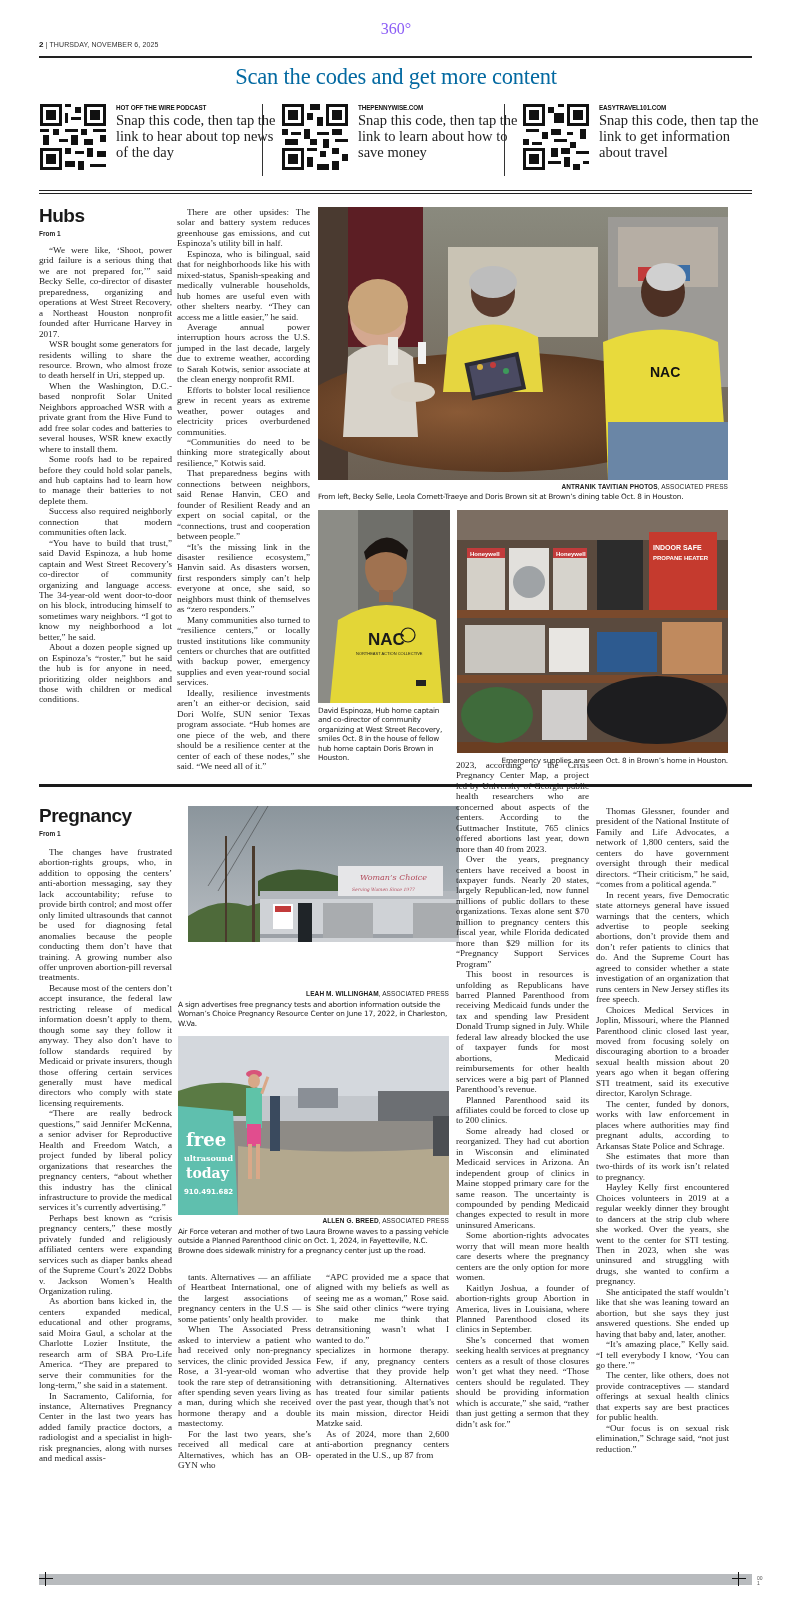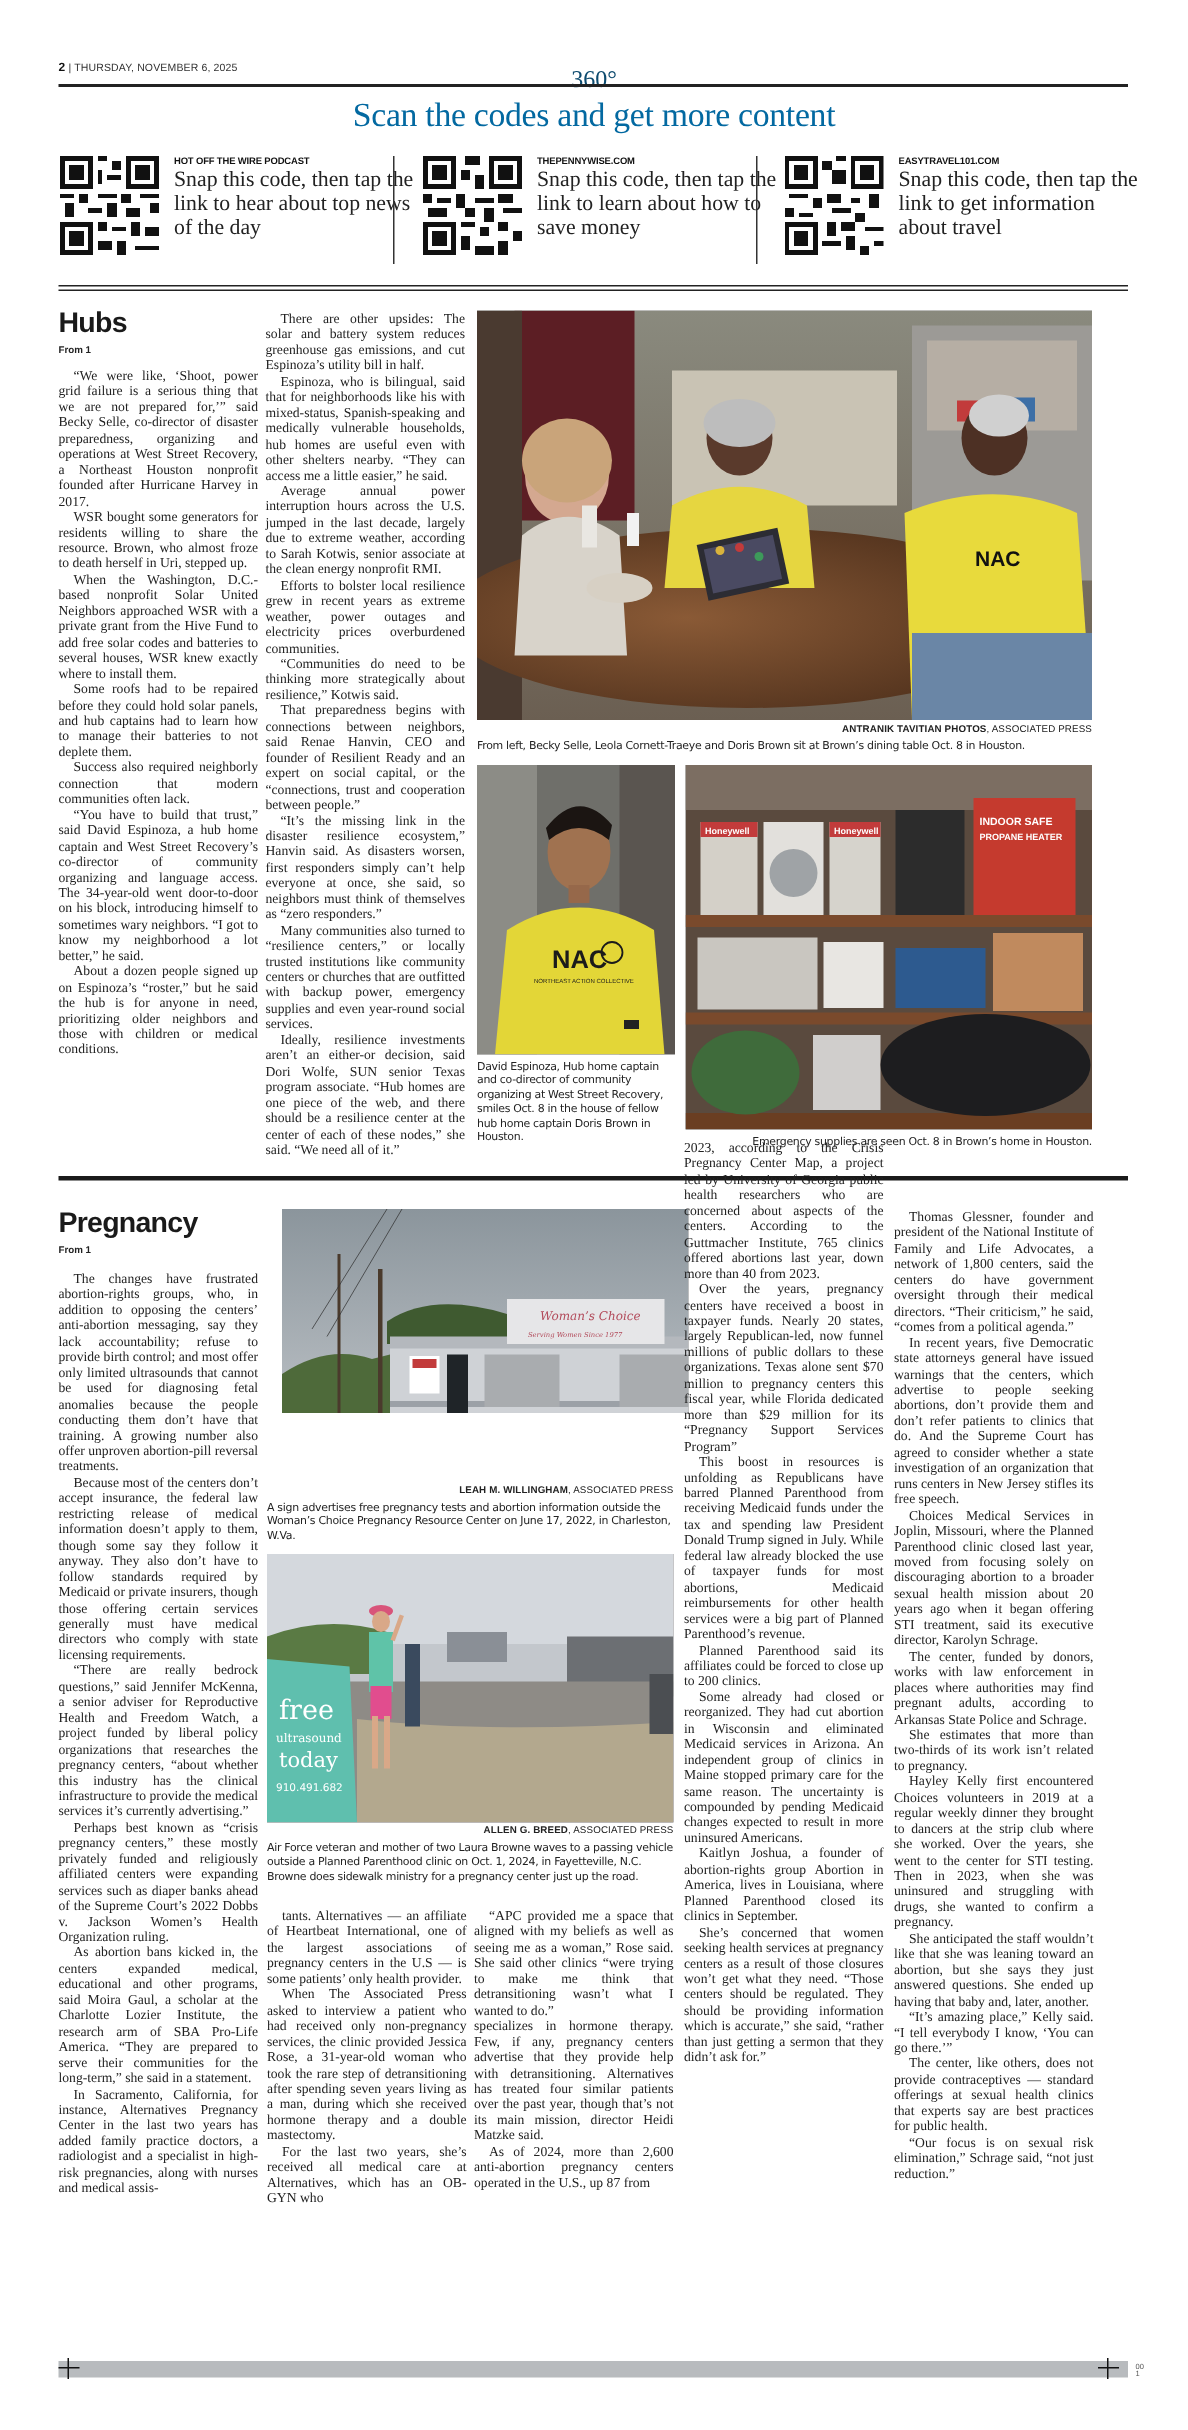--- a/index.html
+++ b/index.html
@@ -4,21 +4,21 @@
 <style>
   * { box-sizing: border-box; margin: 0; padding: 0; }
   html, body { width: 792px; height: 1620px; background: #ffffff; overflow: hidden; }
   body { position: relative; font-family: "DejaVu Serif", serif; color: #1e1e1e; }
 
   .abs { position: absolute; }
 
   
   .folio { left: 39px; top: 40px; font-family: "Liberation Sans", sans-serif; font-size: 7px; color: #333; letter-spacing: 0.1px; }
   .folio b { font-weight: bold; font-size: 8px; color: #111; }
-  .section-name { left: 0; width: 792px; top: 45px; text-align: center; font-family: "Liberation Serif", serif; font-size: 16px; color: #0c4a6e; }
+  .section-name { left: 0; width: 792px; top: 20px; text-align: center; font-family: "Liberation Serif", serif; font-size: 16px; color: #8b5cf6; }
   .rule-top { left: 39px; top: 56px; width: 713px; height: 1.5px; background: #222; }
 
   
   .promo-title { left: 0; width: 792px; top: 64px; text-align: center; font-family: "Liberation Serif", serif; font-size: 22.5px; color: #0369a1; letter-spacing: -0.2px; }
   .promo-item { top: 104px; width: 240px; height: 72px; }
   .promo-item .qr { position: absolute; left: 0; top: 0; width: 66px; height: 66px; }
   .promo-item .kicker { position: absolute; left: 76px; top: 0; font-family: "Liberation Sans", sans-serif; font-weight: bold; font-size: 6.3px; color: #111; letter-spacing: -0.1px; }
   .promo-item .blurb { position: absolute; left: 76px; top: 8px; width: 160px; font-family: "Liberation Serif", serif; font-size: 14.5px; line-height: 16px; color: #222; }
   .promo-sep { top: 104px; width: 1px; height: 72px; background: #333; }
 
@@ -343,21 +343,21 @@
     <line x1="80" y1="0" x2="30" y2="85" stroke="#333" stroke-width="0.5"></line>
     <path d="M0 150 L271 150 L271 182 L0 182 Z" fill="#b9a98e"></path>
     <path d="M0 140 L60 150 L20 182 L0 182 Z" fill="#a89578"></path>
   </svg>
 </div>
 <div class="abs credit" style="left:178px; top:990px; width:271px;">
   <b>LEAH M. WILLINGHAM</b><span>, ASSOCIATED PRESS</span>
 </div>
 <div class="abs caption" style="left:178px; top:1000px; width:271px;">A sign advertises free pregnancy tests and abortion information outside the Woman’s Choice Pregnancy Resource Center on June 17, 2022, in Charleston, W.Va.</div>
 
-<div class="abs photo" style="left:178px; top:1036px; width:271px; height:179px;">
+<div class="abs photo" style="left:178px; top:1036px; width:271px; height:179px;font-weight:bold;">
   <svg width="271" height="179" viewBox="0 0 271 179">
     <rect width="271" height="179" fill="#c3c7cc"></rect>
     <rect x="0" y="0" width="271" height="60" fill="#d4d8dd"></rect>
     <path d="M0 55 Q40 40 80 52 L80 80 L0 80 Z" fill="#5a7a44"></path>
     <rect x="120" y="52" width="40" height="20" fill="#8a8f96"></rect>
     <rect x="200" y="55" width="71" height="40" fill="#6c6f73"></rect>
     <path d="M0 85 L271 85 L271 179 L0 179 Z" fill="#8e8b86"></path>
     <path d="M60 110 Q150 120 271 112 L271 179 L60 179 Z" fill="#b3a88e"></path>
     <path d="M0 70 L55 75 L60 179 L0 179 Z" fill="#5fbfae"></path>
     <text x="8" y="110" font-family="DejaVu Serif, serif" font-size="18" fill="#fff">free</text>
@@ -391,20 +391,21 @@
   <p style="text-indent:0;">specializes in hormone therapy. Few, if any, pregnancy centers advertise that they provide help with detransitioning. Alternatives has treated four similar patients over the past year, though that’s not its main mission, director Heidi Matzke said.</p>
   <p>As of 2024, more than 2,600 anti-abortion pregnancy centers operated in the U.S., up 87 from</p>
 </div>
 
 <div class="abs col" style="left:456px; top:760px; width:133px;">
   <p style="text-indent:0;">2023, according to the Crisis Pregnancy Center Map, a project led by University of Georgia public health researchers who are concerned about aspects of the centers. According to the Guttmacher Institute, 765 clinics offered abortions last year, down more than 40 from 2023.</p>
   <p>Over the years, pregnancy centers have received a boost in taxpayer funds. Nearly 20 states, largely Republican-led, now funnel millions of public dollars to these organizations. Texas alone sent $70 million to pregnancy centers this fiscal year, while Florida dedicated more than $29 million for its “Pregnancy Support Services Program”</p>
   <p>This boost in resources is unfolding as Republicans have barred Planned Parenthood from receiving Medicaid funds under the tax and spending law President Donald Trump signed in July. While federal law already blocked the use of taxpayer funds for most abortions, Medicaid reimbursements for other health services were a big part of Planned Parenthood’s revenue.</p>
   <p>Planned Parenthood said its affiliates could be forced to close up to 200 clinics.</p>
   <p>Some already had closed or reorganized. They had cut abortion in Wisconsin and eliminated Medicaid services in Arizona. An independent group of clinics in Maine stopped primary care for the same reason. The uncertainty is compounded by pending Medicaid changes expected to result in more uninsured Americans.</p>
+  <p>Some abortion-rights advocates worry that will mean more health care deserts where the pregnancy centers are the only option for more women.</p>
   <p>Kaitlyn Joshua, a founder of abortion-rights group Abortion in America, lives in Louisiana, where Planned Parenthood closed its clinics in September.</p>
   <p>She’s concerned that women seeking health services at pregnancy centers as a result of those closures won’t get what they need. “Those centers should be regulated. They should be providing information which is accurate,” she said, “rather than just getting a sermon that they didn’t ask for.”</p>
 </div>
 
 <div class="abs col" style="left:596px; top:806px; width:133px;">
   <p>Thomas Glessner, founder and president of the National Institute of Family and Life Advocates, a network of 1,800 centers, said the centers do have government oversight through their medical directors. “Their criticism,” he said, “comes from a political agenda.”</p>
   <p>In recent years, five Democratic state attorneys general have issued warnings that the centers, which advertise to people seeking abortions, don’t provide them and don’t refer patients to clinics that do. And the Supreme Court has agreed to consider whether a state investigation of an organization that runs centers in New Jersey stifles its free speech.</p>
   <p>Choices Medical Services in Joplin, Missouri, where the Planned Parenthood clinic closed last year, moved from focusing solely on discouraging abortion to a broader sexual health mission about 20 years ago when it began offering STI treatment, said its executive director, Karolyn Schrage.</p>
   <p>The center, funded by donors, works with law enforcement in places where authorities may find pregnant adults, according to Arkansas State Police and Schrage.</p>
   <p>She estimates that more than two-thirds of its work isn’t related to pregnancy.</p>

